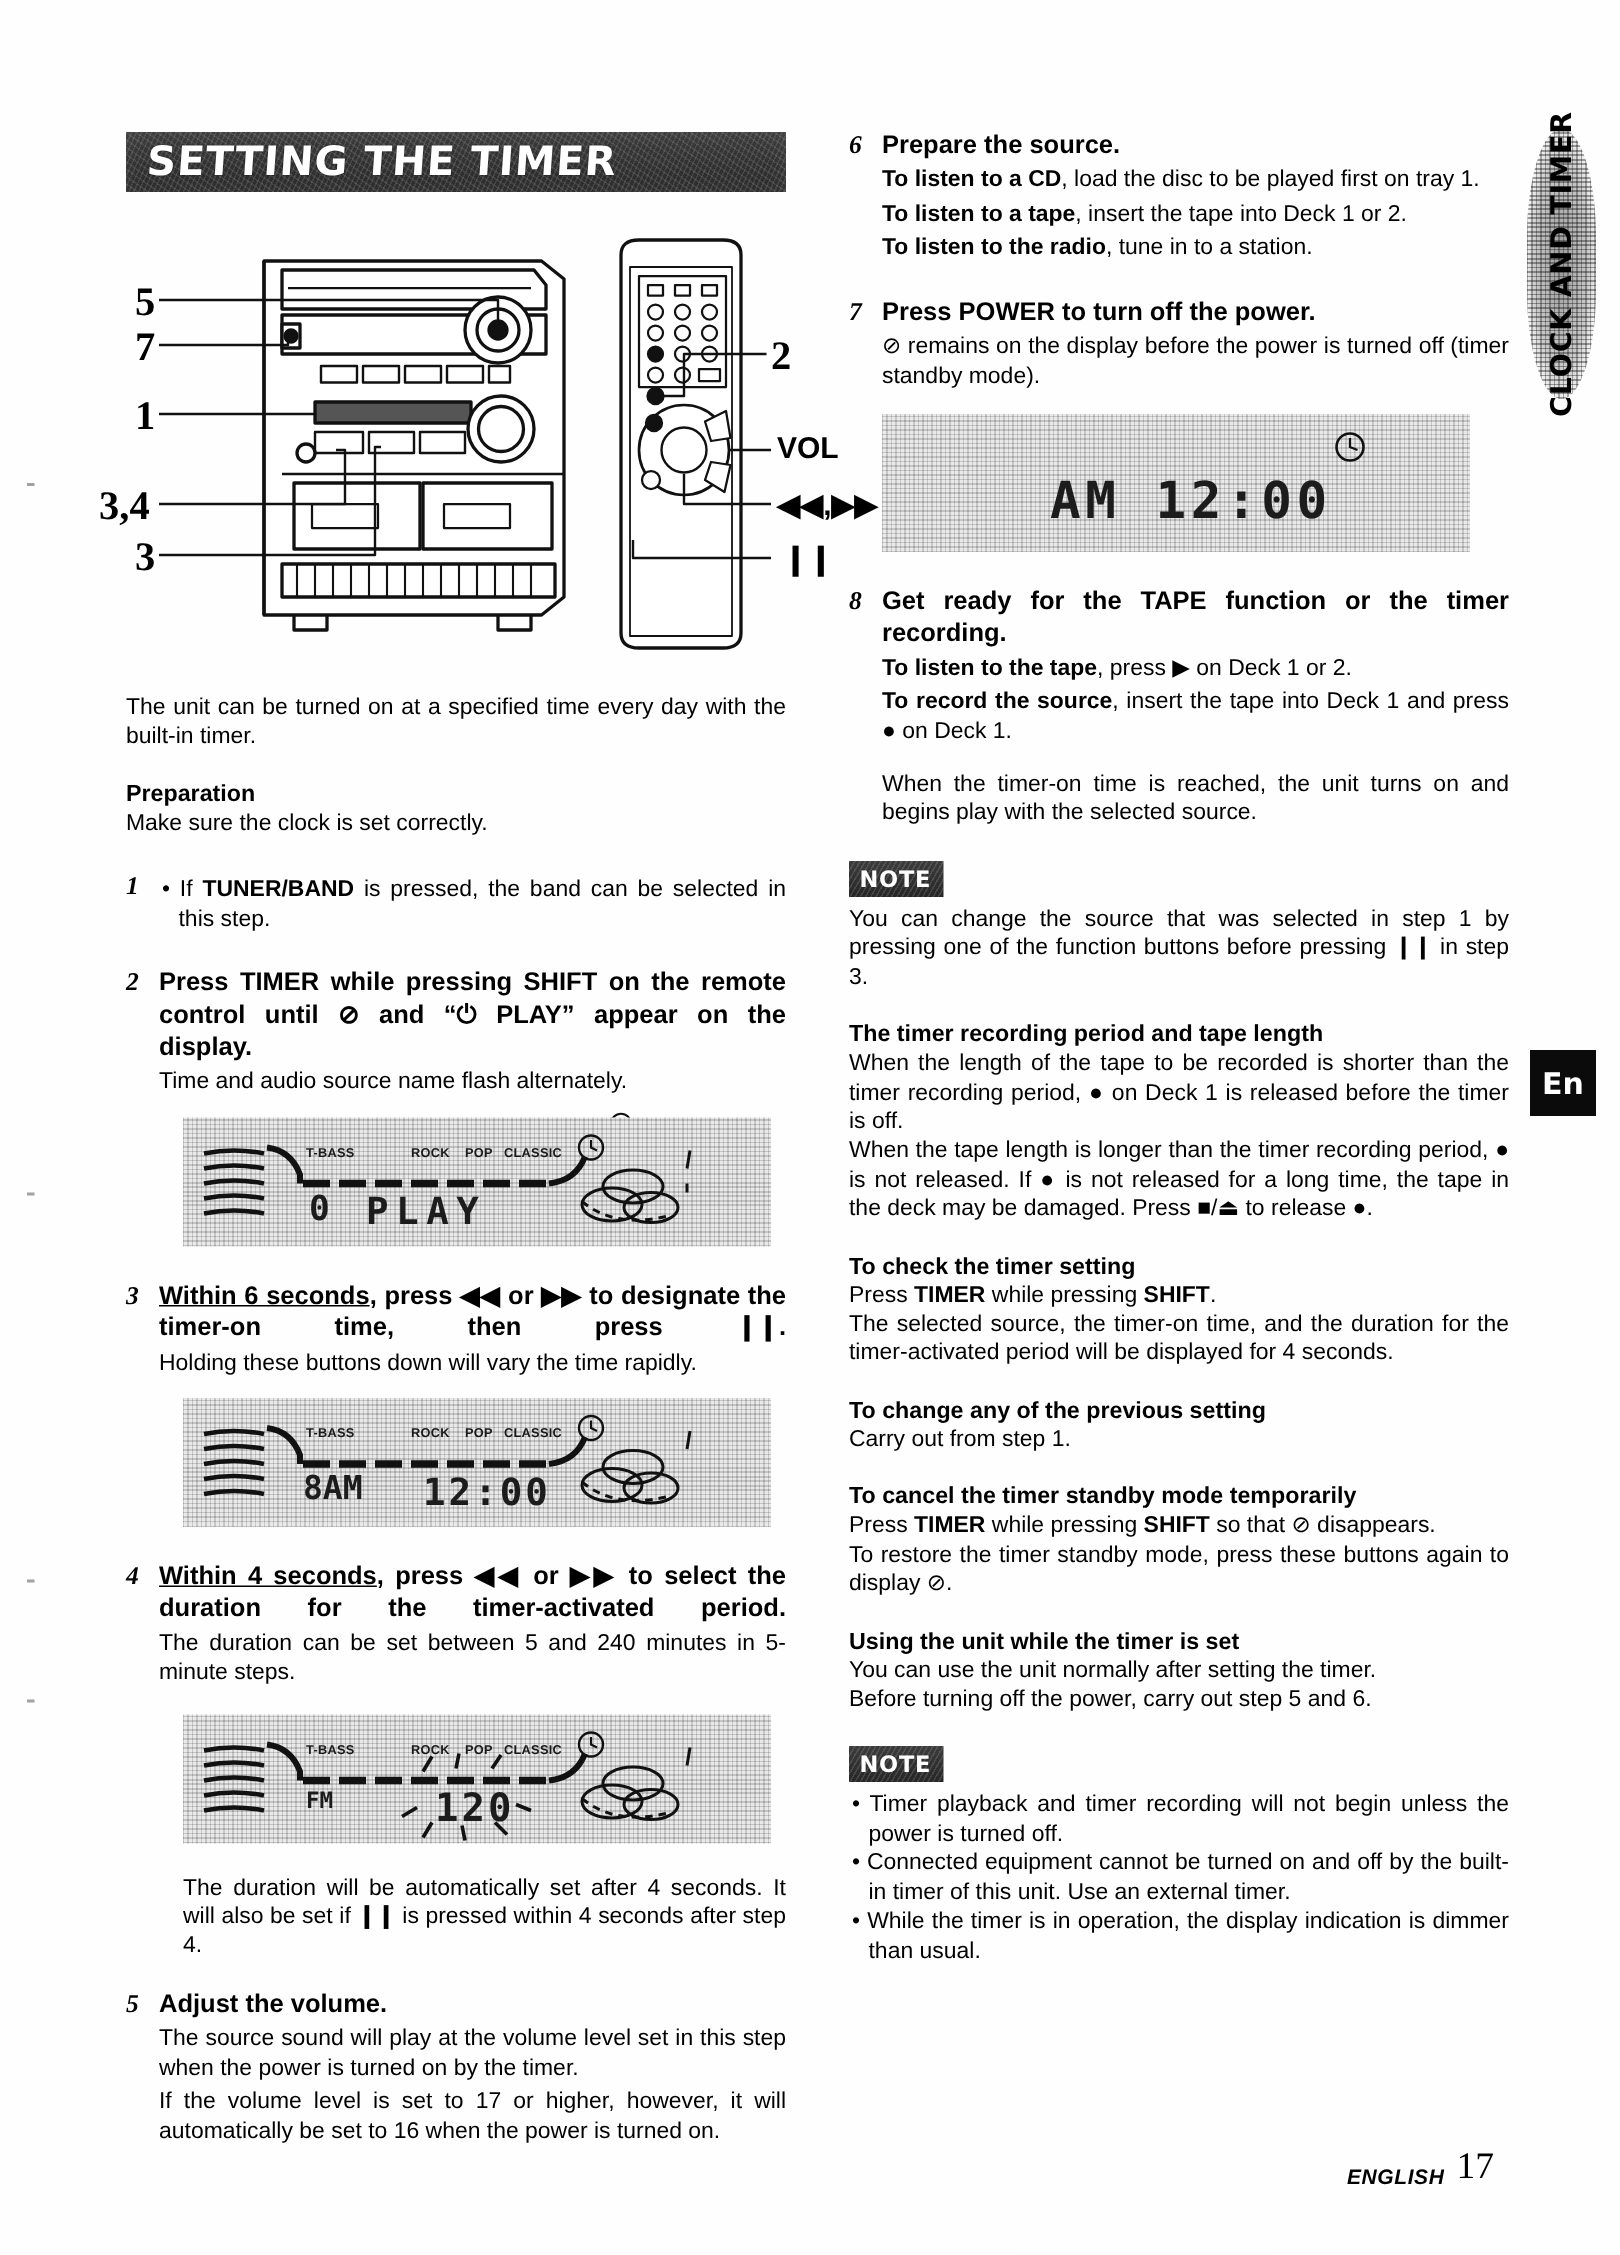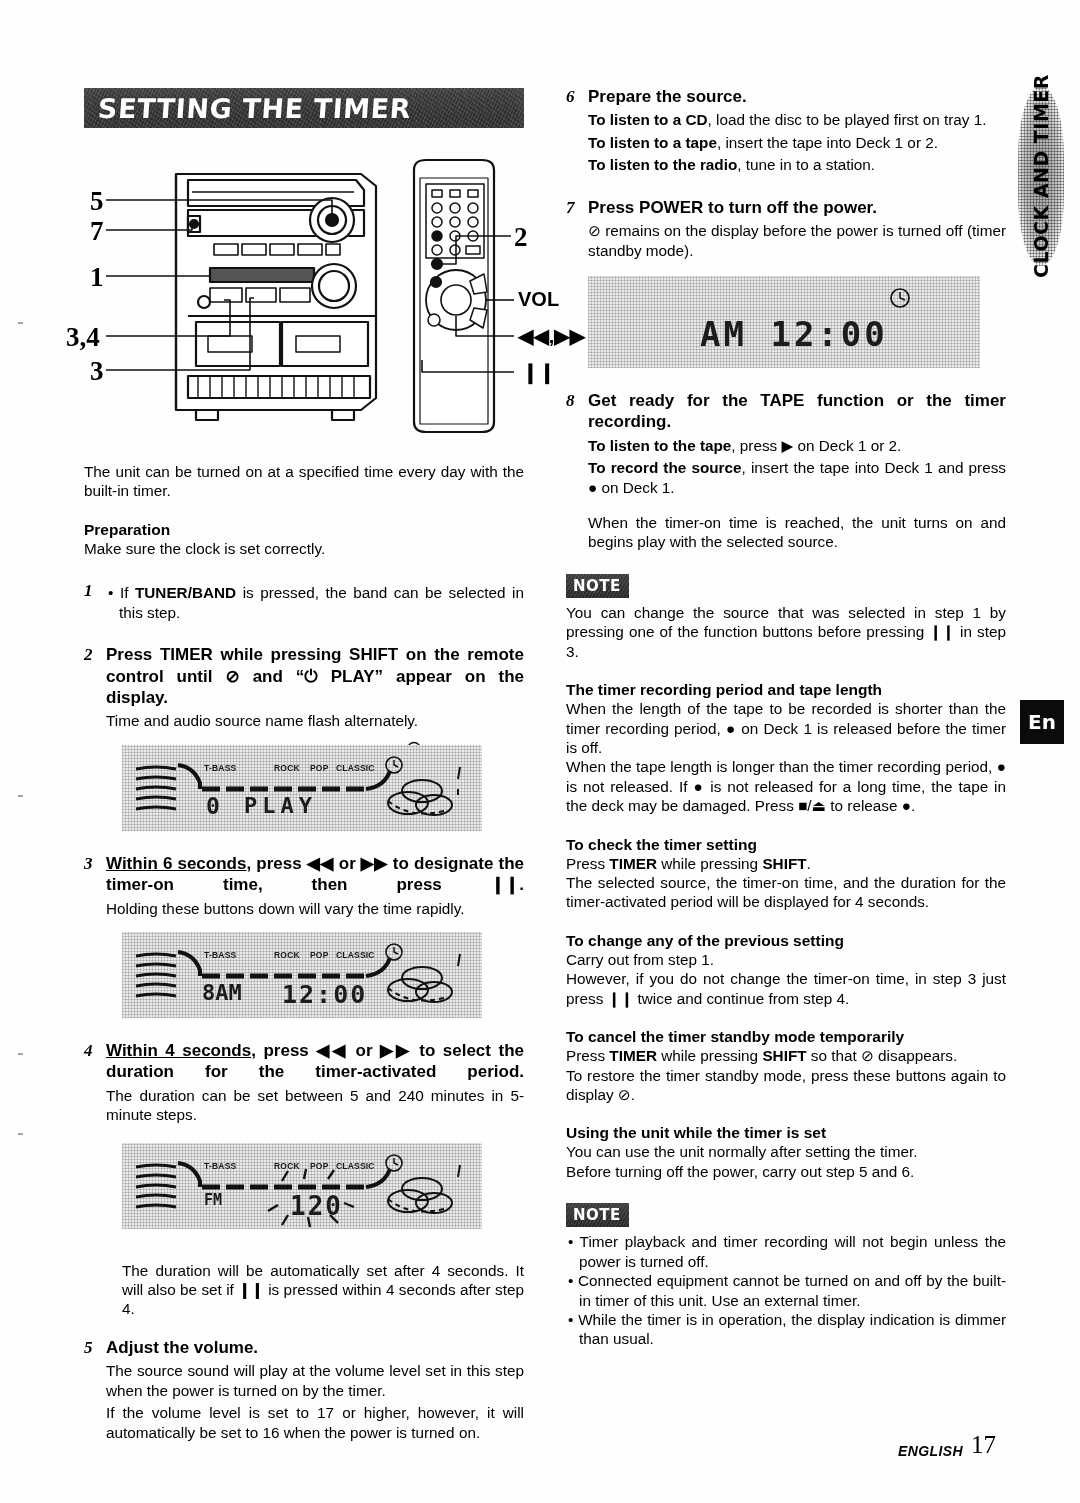--- a/index.html
+++ b/index.html
@@ -153,21 +153,21 @@
     line-height: 1.27;
     text-align: justify;
     margin: 0 0 0 13px;
     text-indent: -11px;
   }
 
   
   .lcd {
     position: relative;
     margin: 14px 0 0 38px;
-    width: 360px;
+    width: 392px;
     height: 86px;
     background:
       repeating-linear-gradient(0deg, rgba(0,0,0,.16) 0 1px, rgba(0,0,0,0) 1px 3px),
       repeating-linear-gradient(90deg, rgba(0,0,0,.15) 0 1px, rgba(0,0,0,0) 1px 3px),
       #e9e9e9;
   }
   .lcd.wide { width: 392px; height: 92px; margin-left: 22px; }
   .lcd svg { position: absolute; inset: 0; }
   .lcd-lbl {
     position: absolute;
@@ -435,21 +435,21 @@
 
             <circle cx="272" cy="20" r="8" stroke-width="1.6"></circle>
             <path d="M272 15 L272 20 L276 22" stroke-width="1.4"></path>
           </g>
         </svg>
         <div class="lcd-lbl" style="left:82px; top:18px;">T-BASS</div>
         <div class="lcd-lbl" style="left:152px; top:18px;">ROCK</div>
         <div class="lcd-lbl" style="left:188px; top:18px;">POP</div>
         <div class="lcd-lbl" style="left:214px; top:18px;">CLASSIC</div>
         <div class="seg" style="left:84px; top:48px; font-size:23px; letter-spacing:1px;">0</div>
-        <div class="seg" style="left:122px; top:48px; font-size:22px; letter-spacing:5px;">PLAY</div>
+        <div class="seg" style="left:122px; top:48px; font-size:25px; letter-spacing:5px;">PLAY</div>
       </div>
     </div>
 
     <div class="step">
       <div class="step-num">3</div>
       <div class="step-body">
         <p class="step-title jstretch"><span class="u">Within 6 seconds</span>, press ◀◀ or ▶▶ to designate the timer-on time, then press ❙❙.</p>
         <p class="step-detail">Holding these buttons down will vary the time rapidly.</p>
       </div>
     </div>
@@ -538,21 +538,21 @@
         </g>
       </svg>
       <div class="lcd-lbl" style="left:82px; top:18px;">T-BASS</div>
       <div class="lcd-lbl" style="left:152px; top:18px;">ROCK</div>
       <div class="lcd-lbl" style="left:188px; top:18px;">POP</div>
       <div class="lcd-lbl" style="left:214px; top:18px;">CLASSIC</div>
       <div class="seg" style="left:82px; top:48px; font-size:15px;">FM</div>
       <div class="seg" style="left:168px; top:48px; font-size:26px; letter-spacing:2px;">120</div>
     </div>
 
-    <p class="body" style="margin-top:32px; margin-left:38px; width:402px;">The duration will be automatically set after 4 seconds. It will also be set if <span class="b">❙❙</span> is pressed within 4 seconds after step 4.</p>
+    <p class="body" style="margin-top:20px; margin-left:38px; width:402px;">The duration will be automatically set after 4 seconds. It will also be set if <span class="b">❙❙</span> is pressed within 4 seconds after step 4.</p>
 
     <div class="step" style="margin-top:18px;">
       <div class="step-num">5</div>
       <div class="step-body">
         <p class="step-title">Adjust the volume.</p>
         <p class="step-detail">The source sound will play at the volume level set in this step when the power is turned on by the timer.</p>
         <p class="step-detail">If the volume level is set to 17 or higher, however, it will automatically be set to 16 when the power is turned on.</p>
       </div>
     </div>
 
@@ -611,21 +611,20 @@
 
     <div>
       <p class="sub-head gap">To check the timer setting</p>
       <p class="body">Press <span class="b">TIMER</span> while pressing <span class="b">SHIFT</span>.</p>
       <p class="body">The selected source, the timer-on time, and the duration for the timer-activated period will be displayed for 4 seconds.</p>
     </div>
 
     <div>
       <p class="sub-head gap">To change any of the previous setting</p>
       <p class="body">Carry out from step 1.</p>
-      <p class="body">However, if you do not change the timer-on time, in step 3 just press ❙❙ twice and continue from step 4.</p>
     </div>
 
     <div>
       <p class="sub-head gap">To cancel the timer standby mode temporarily</p>
       <p class="body">Press <span class="b">TIMER</span> while pressing <span class="b">SHIFT</span> so that ⊘ disappears.</p>
       <p class="body">To restore the timer standby mode, press these buttons again to display ⊘.</p>
     </div>
 
     <div>
       <p class="sub-head gap">Using the unit while the timer is set</p>

